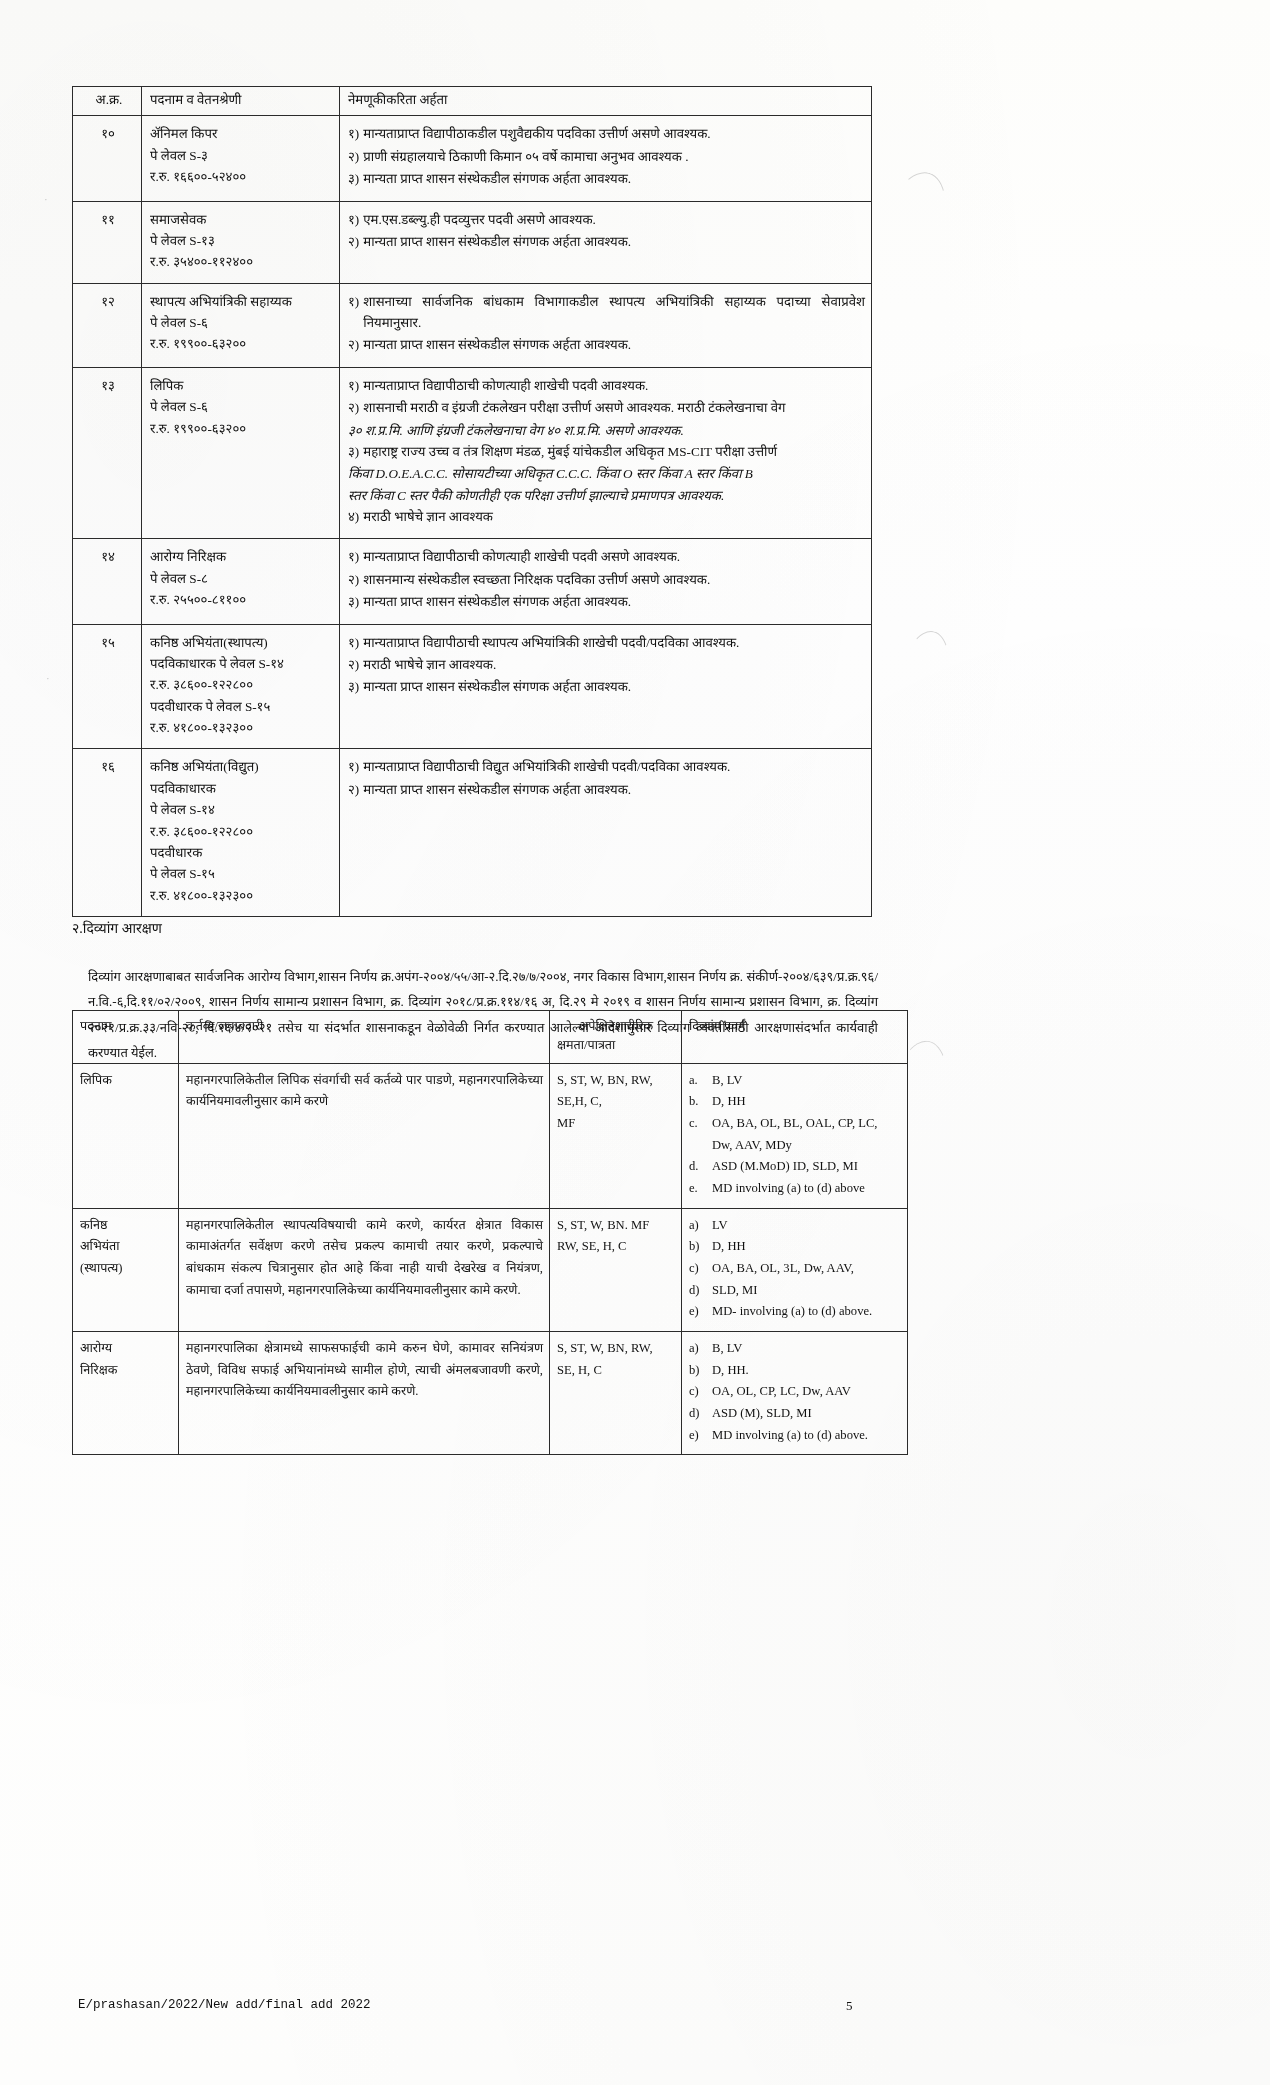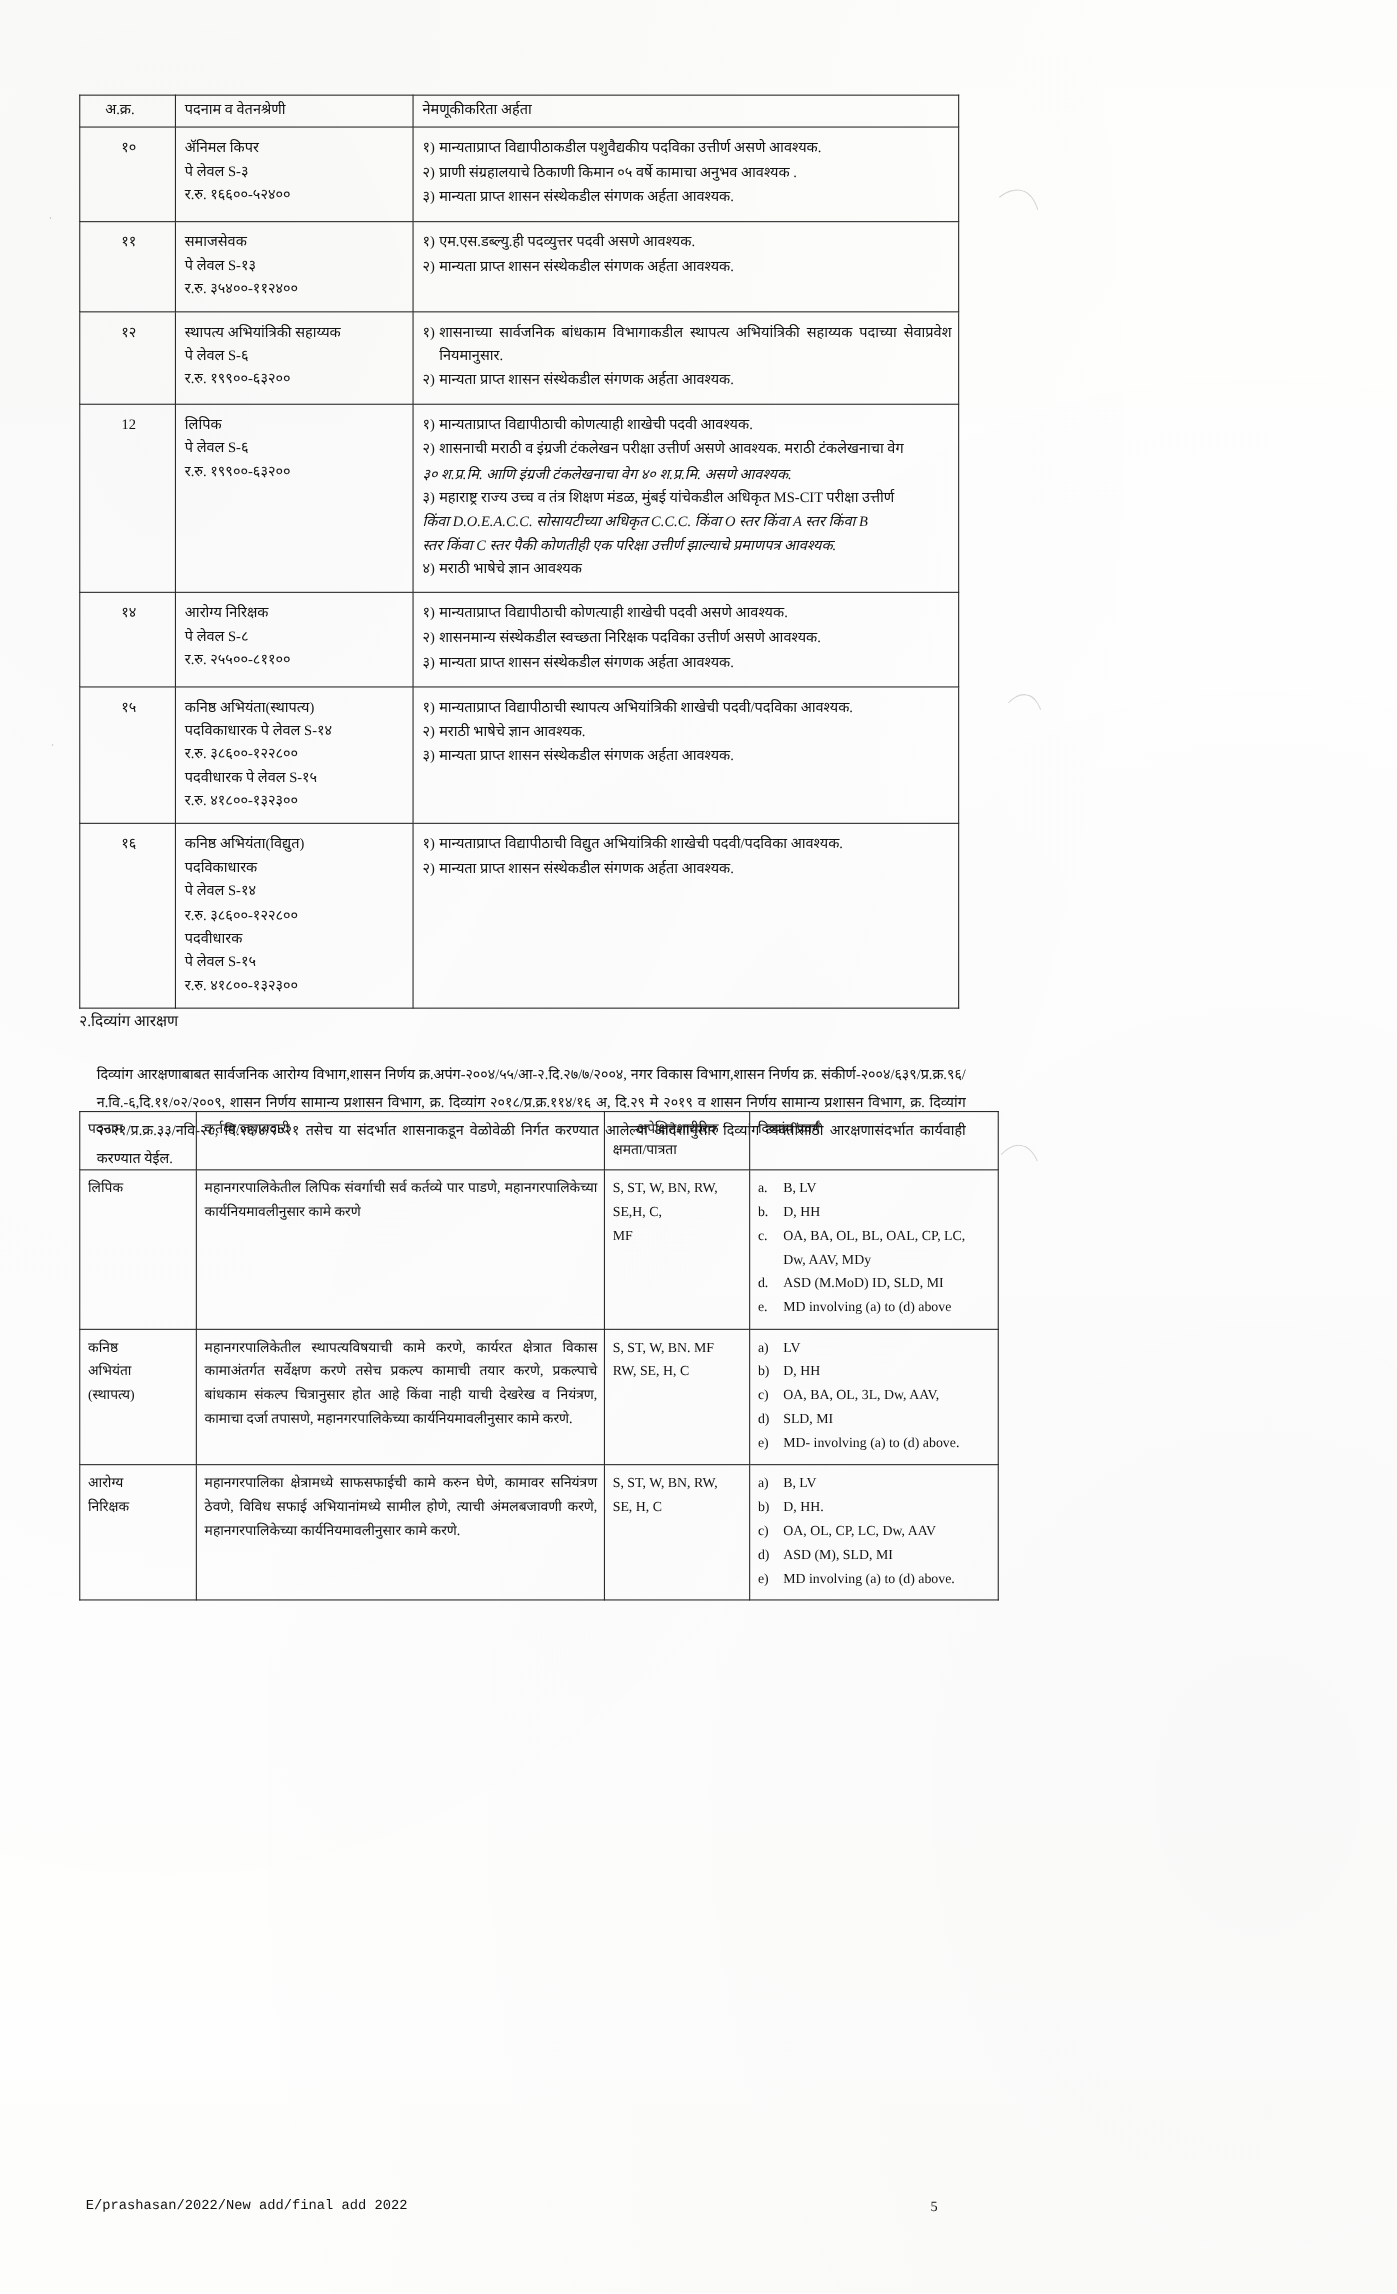--- a/index.html
+++ b/index.html
@@ -32,21 +32,21 @@
   .qual-table td{
     border:1px solid #2b2b2b;
     vertical-align:top;
     padding:7px 6px 10px 8px;
     font-size:13.2px;
     line-height:1.62;
   }
   .col-sr{width:56px;text-align:center;vertical-align:middle;}
   .col-post{width:185px;}
   .col-qual{width:auto;}
-  .hdr td{padding:4px 22px 6px 8px;line-height:1.4;}
+  .hdr td{padding:4px 4px 6px 8px;line-height:1.4;}
   .post-line{display:block;white-space:nowrap;}
   .q-item{display:flex;gap:4px;margin:0 0 1px 0;}
   .q-num{flex:0 0 auto;}
   .q-txt{flex:1 1 auto;}
   .q-just .q-txt{text-align:justify;text-align-last:left;}
   .q-cont{display:block;font-style:italic;}
   .tight{line-height:1.58;}
 
   
   .sec2-head{
@@ -178,21 +178,21 @@
             <span class="q-txt">शासनाच्या सार्वजनिक बांधकाम विभागाकडील स्थापत्य अभियांत्रिकी सहाय्यक पदाच्या सेवाप्रवेश नियमानुसार.</span>
           </div>
           <div class="q-item">
             <span class="q-num">२)</span>
             <span class="q-txt">मान्यता प्राप्त शासन संस्थेकडील संगणक अर्हता आवश्यक.</span>
           </div>
         </td>
       </tr>
 
       <tr>
-        <td class="col-sr">12</td>
+        <td class="col-sr">१३</td>
         <td class="col-post">
           <span class="post-line">लिपिक</span>
           <span class="post-line">पे लेवल S-६</span>
           <span class="post-line">र.रु. १९९००-६३२००</span>
         </td>
         <td class="col-qual tight">
           <div class="q-item">
             <span class="q-num">१)</span>
             <span class="q-txt">मान्यताप्राप्त विद्यापीठाची कोणत्याही शाखेची पदवी आवश्यक.</span>
           </div>

